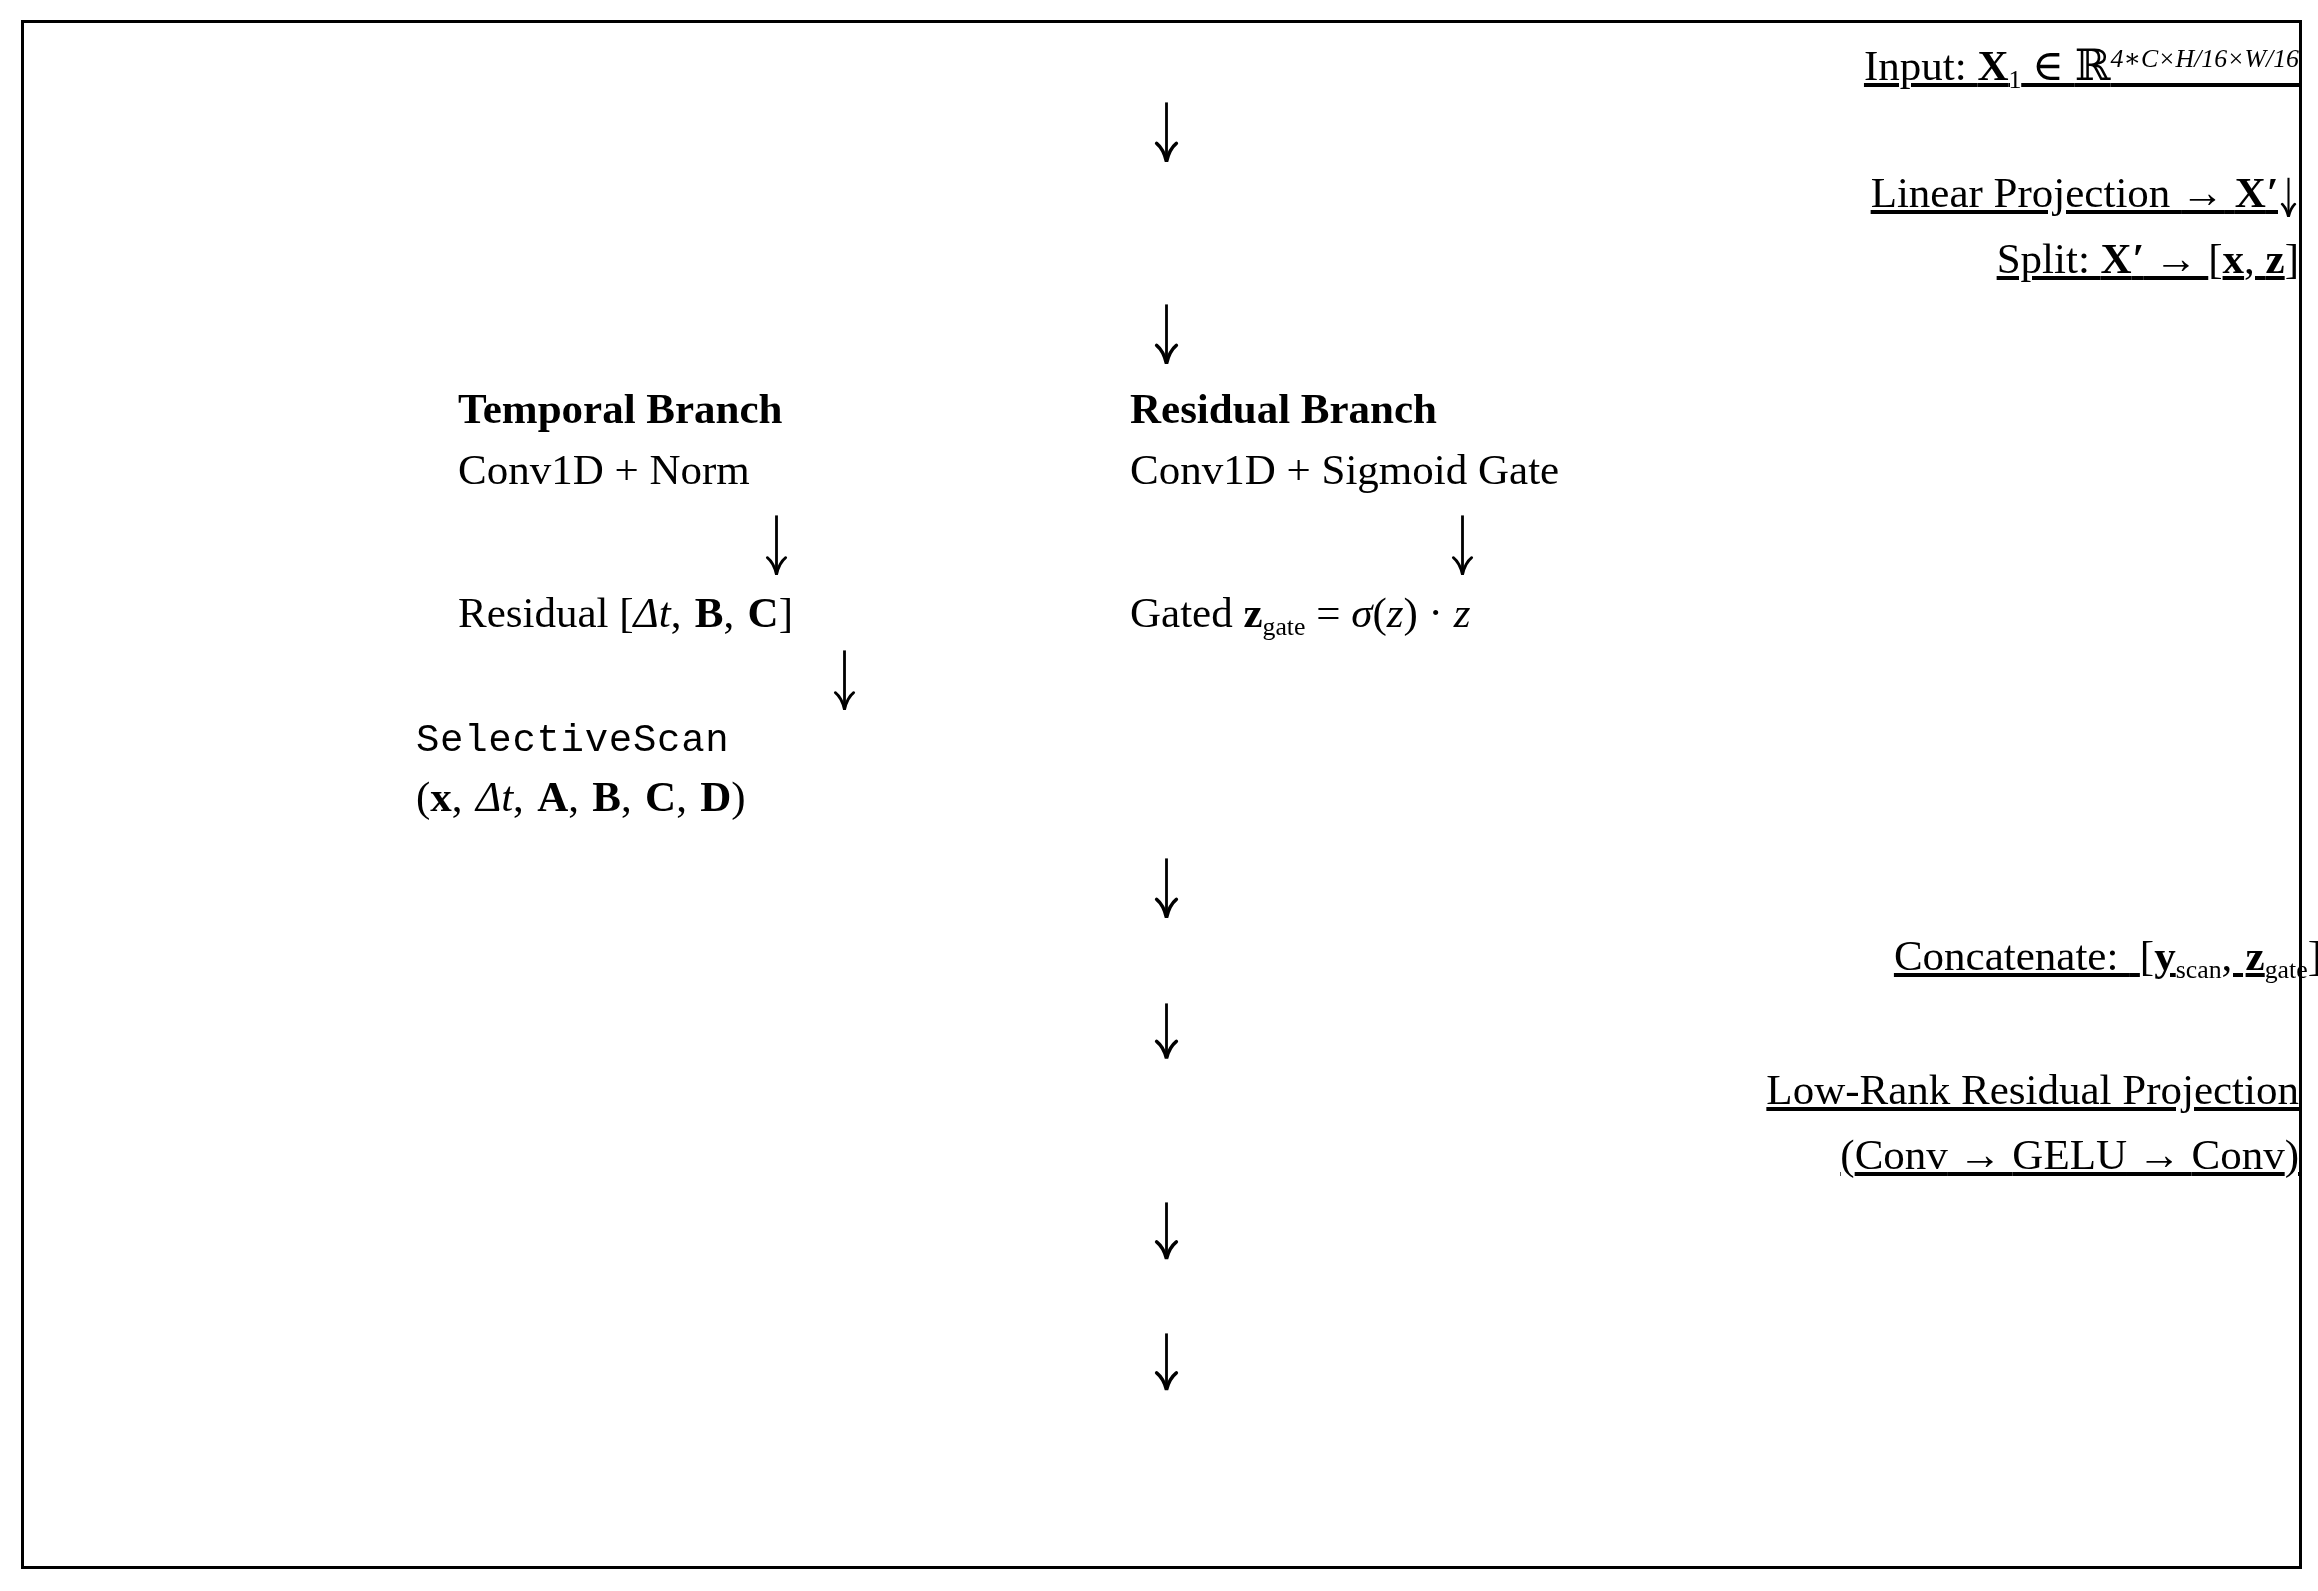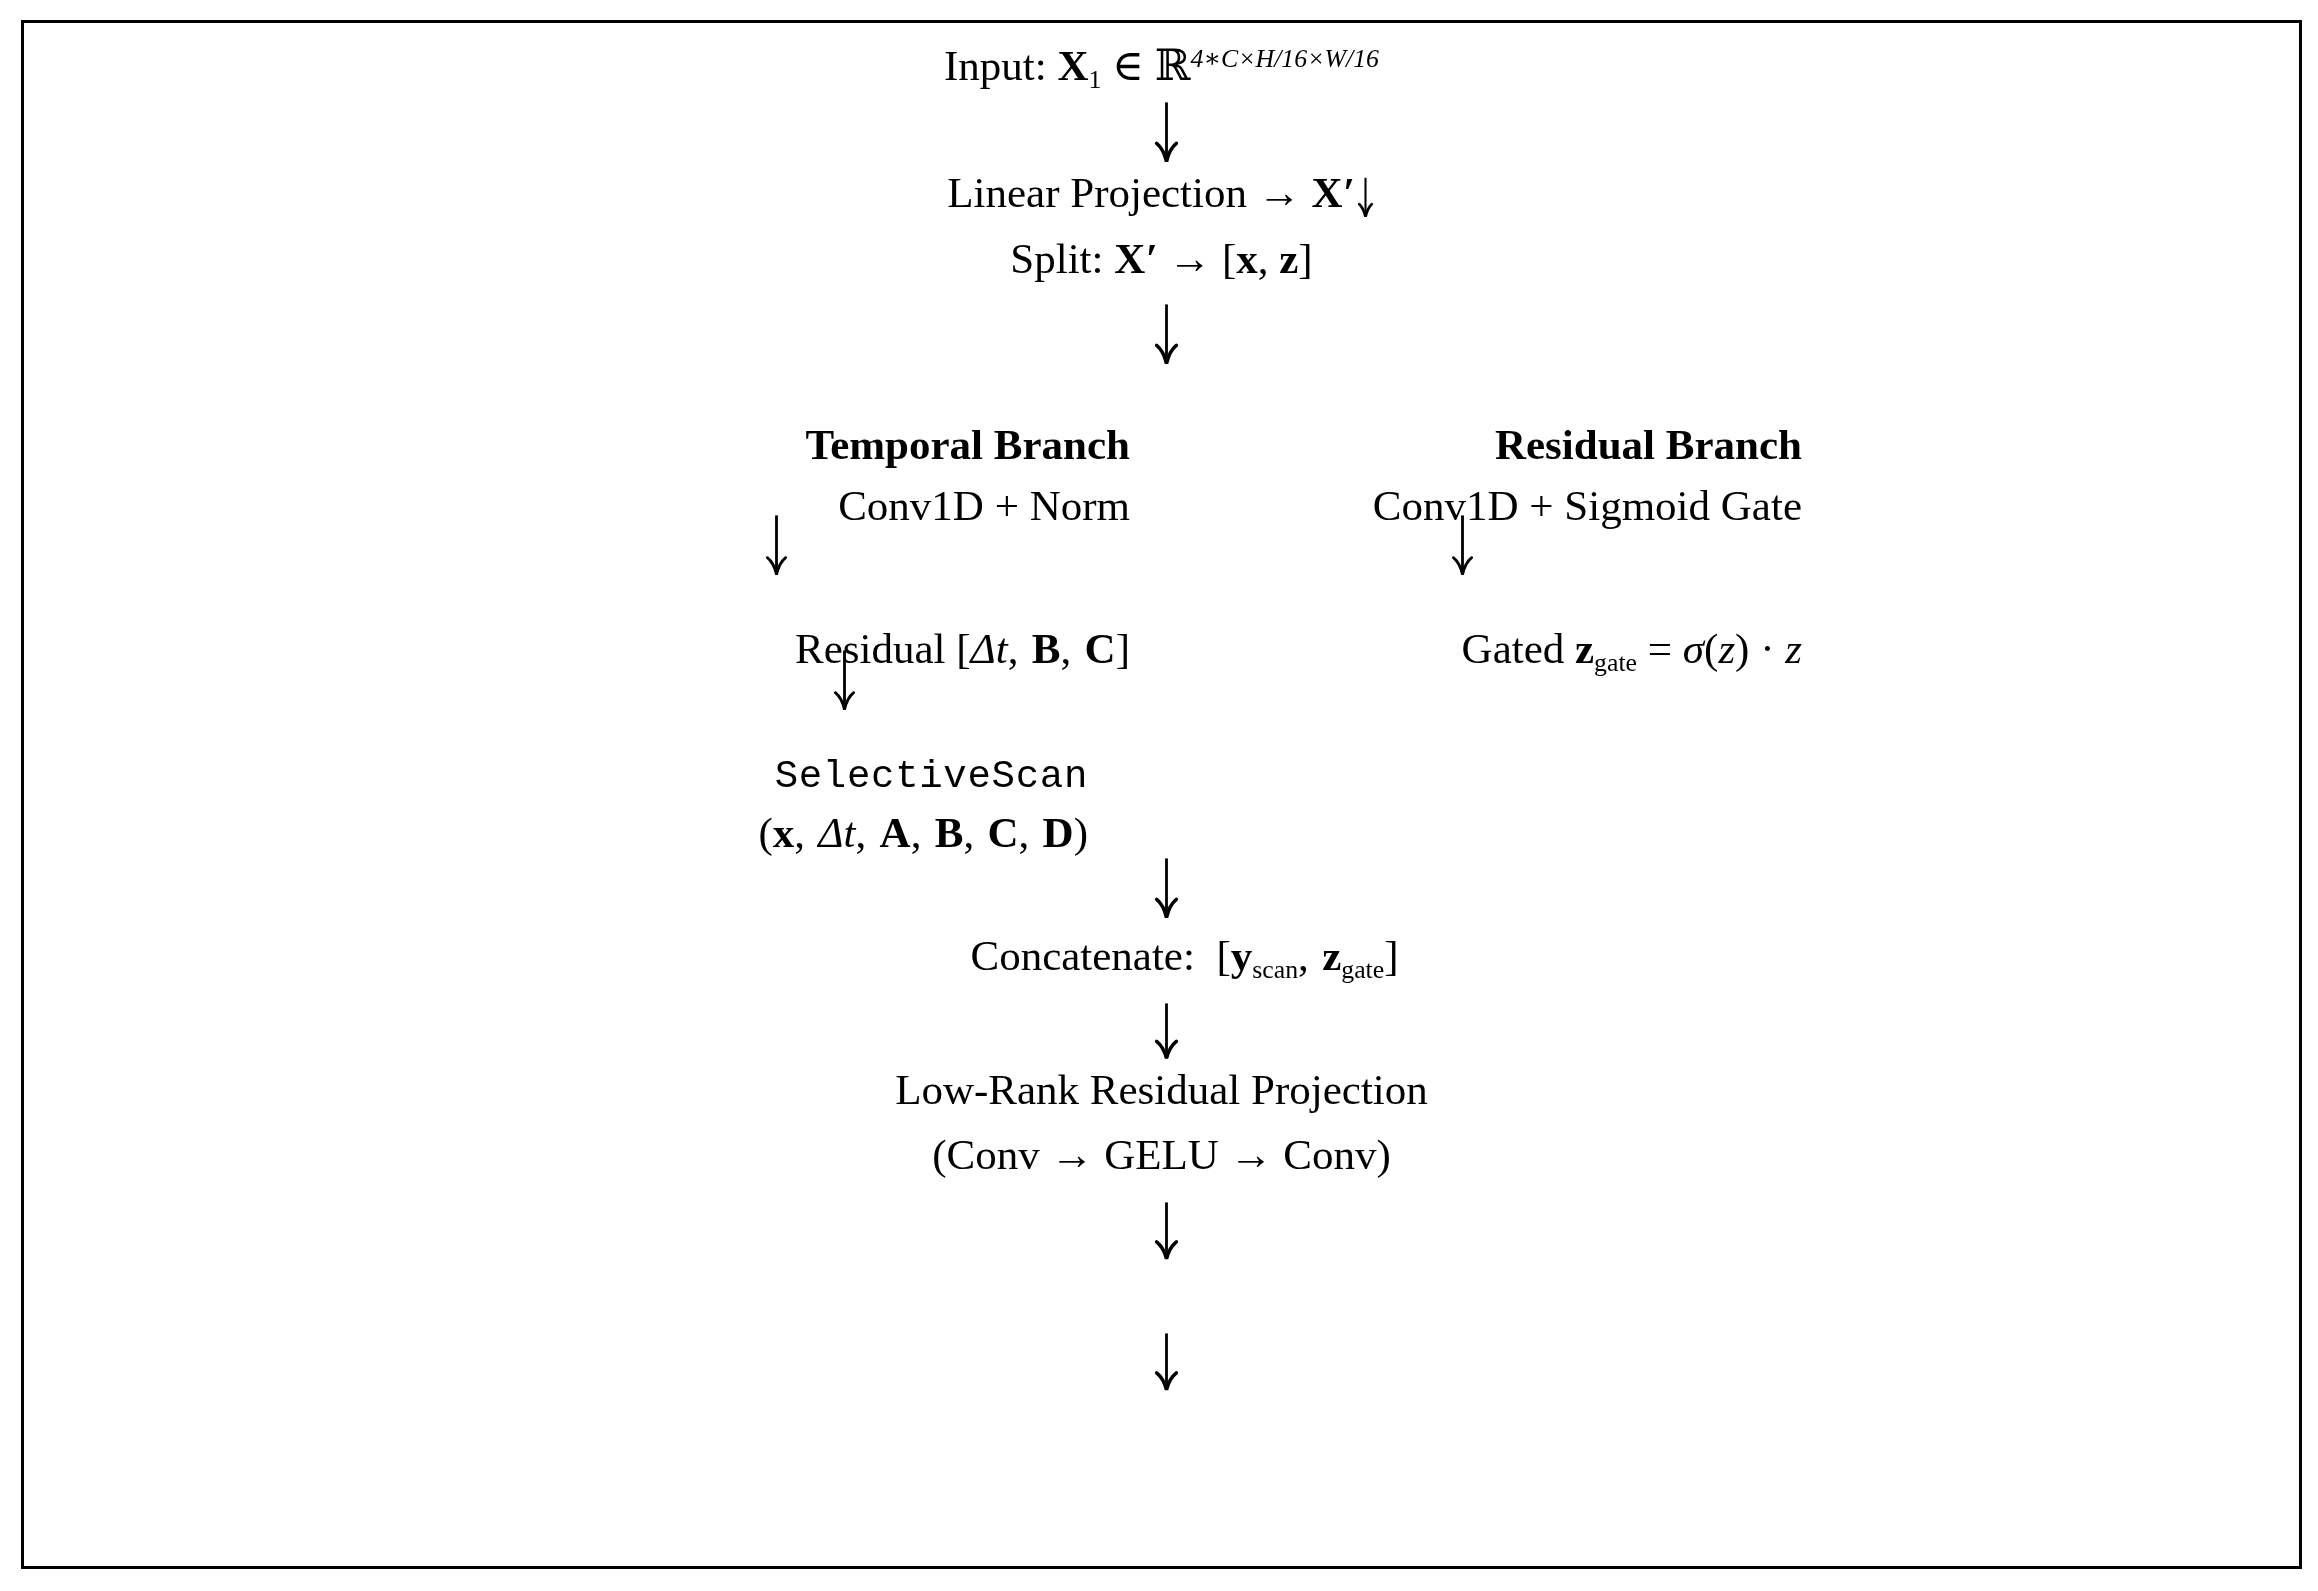--- a/index.html
+++ b/index.html
@@ -32,23 +32,24 @@
     position: relative;
     width: 100%;
     height: 100%;
   }
 
   
   .row {
     position: absolute;
     left: 0;
     width: 100%;
-    text-align: center;
+    text-align: right;
     white-space: nowrap;
     line-height: 1.0;
+    text-decoration: underline;
   }
 
   .tline {          
     font-size: 43px;
     letter-spacing: 0px;
   }
 
   .bold-head {
     font-weight: bold;
     font-size: 43px;
@@ -61,23 +62,22 @@
   }
 
   
   .branches {
     position: absolute;
     left: 0;
     width: 100%;
   }
   .branch-col {
     position: absolute;
-    text-align: right;
+    text-align: left;
     white-space: nowrap;
-    margin-top: 36px;
   }
   .col-temporal { left: 434px;  width: 672px; }
   .col-residual { left: 1106px; width: 672px; }
 
   .branch-row { display: block; white-space: nowrap; }
 
   
   .arrow {
     position: absolute;
     width: 31px;

